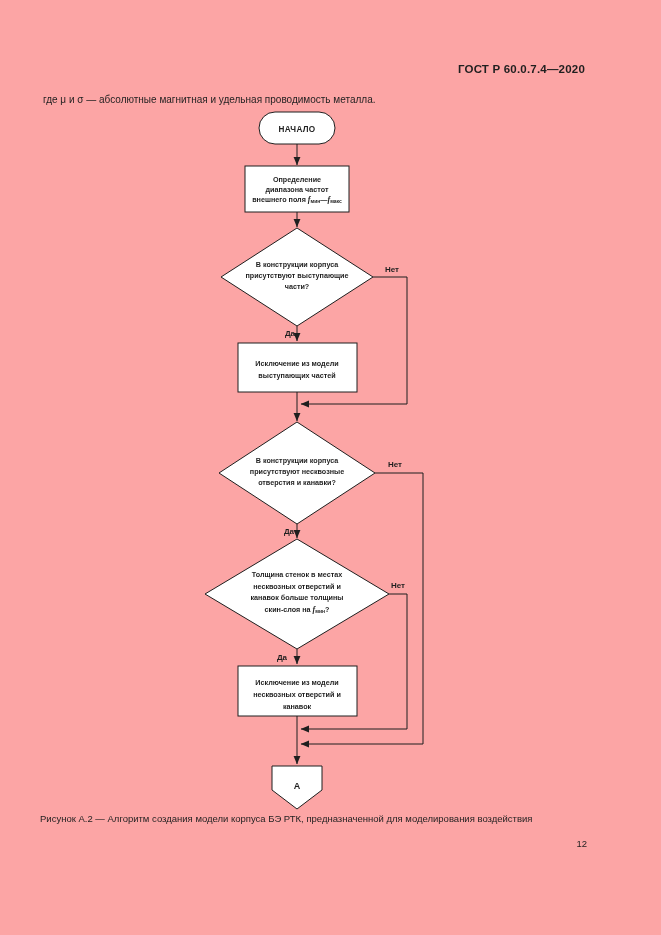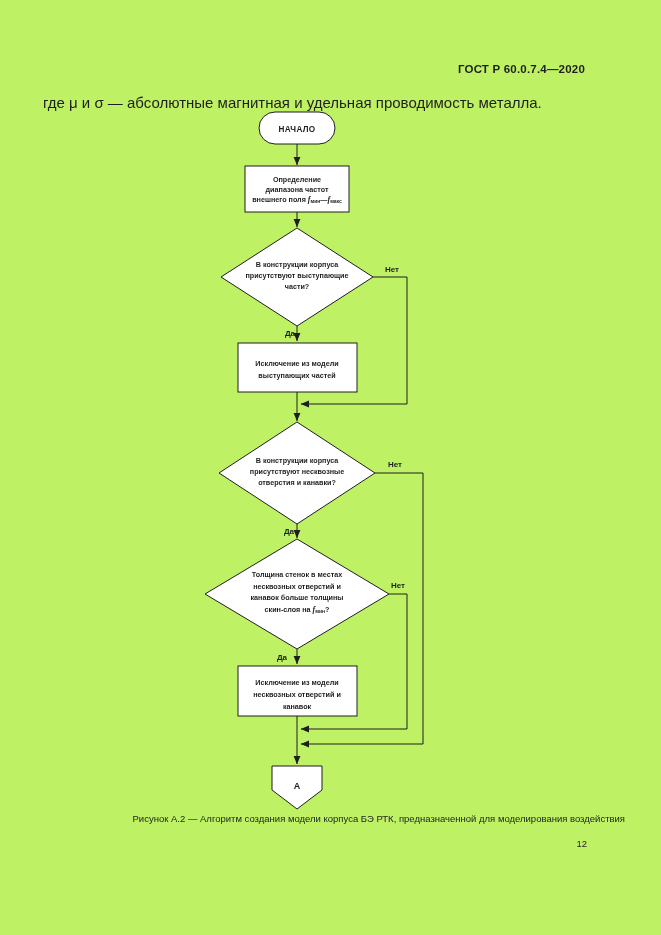--- a/index.html
+++ b/index.html
@@ -1,32 +1,32 @@
 <!DOCTYPE html>
 <html><head>
 <meta charset="utf-8">
 <style>
   html,body{margin:0;padding:0;}
   body{
     width:661px;height:935px;background:#ffffff;
     font-family:"Liberation Sans",sans-serif;color:#1f1f1f;
     position:relative;overflow:hidden;
   }
-  .page{position:absolute;inset:0;background:#bef264;}
+  .page{position:absolute;inset:0;background:#fca5a5;}
   .header{
     position:absolute;top:63px;right:76px;
     font-size:11.5px;font-weight:bold;letter-spacing:.2px;
   }
   .intro{
     position:absolute;top:94px;left:43px;right:40px;
-    font-size:15px;
+    font-size:10px;
   }
   .caption{
     position:absolute;top:812px;left:40px;right:36px;
-    text-align:right;font-size:9.5px;line-height:13px;
+    text-align:left;font-size:9.5px;line-height:13px;
   }
   .pagenum{
     position:absolute;top:838px;right:74px;
     font-size:9.5px;
   }
   svg.flow{position:absolute;left:0;top:0;}
   .shape{fill:#ffffff;stroke:#1f1f1f;stroke-width:1;}
   .wire{fill:none;stroke:#1f1f1f;stroke-width:1;}
   text.fc{
     font-family:"Liberation Sans",sans-serif;font-weight:bold;

